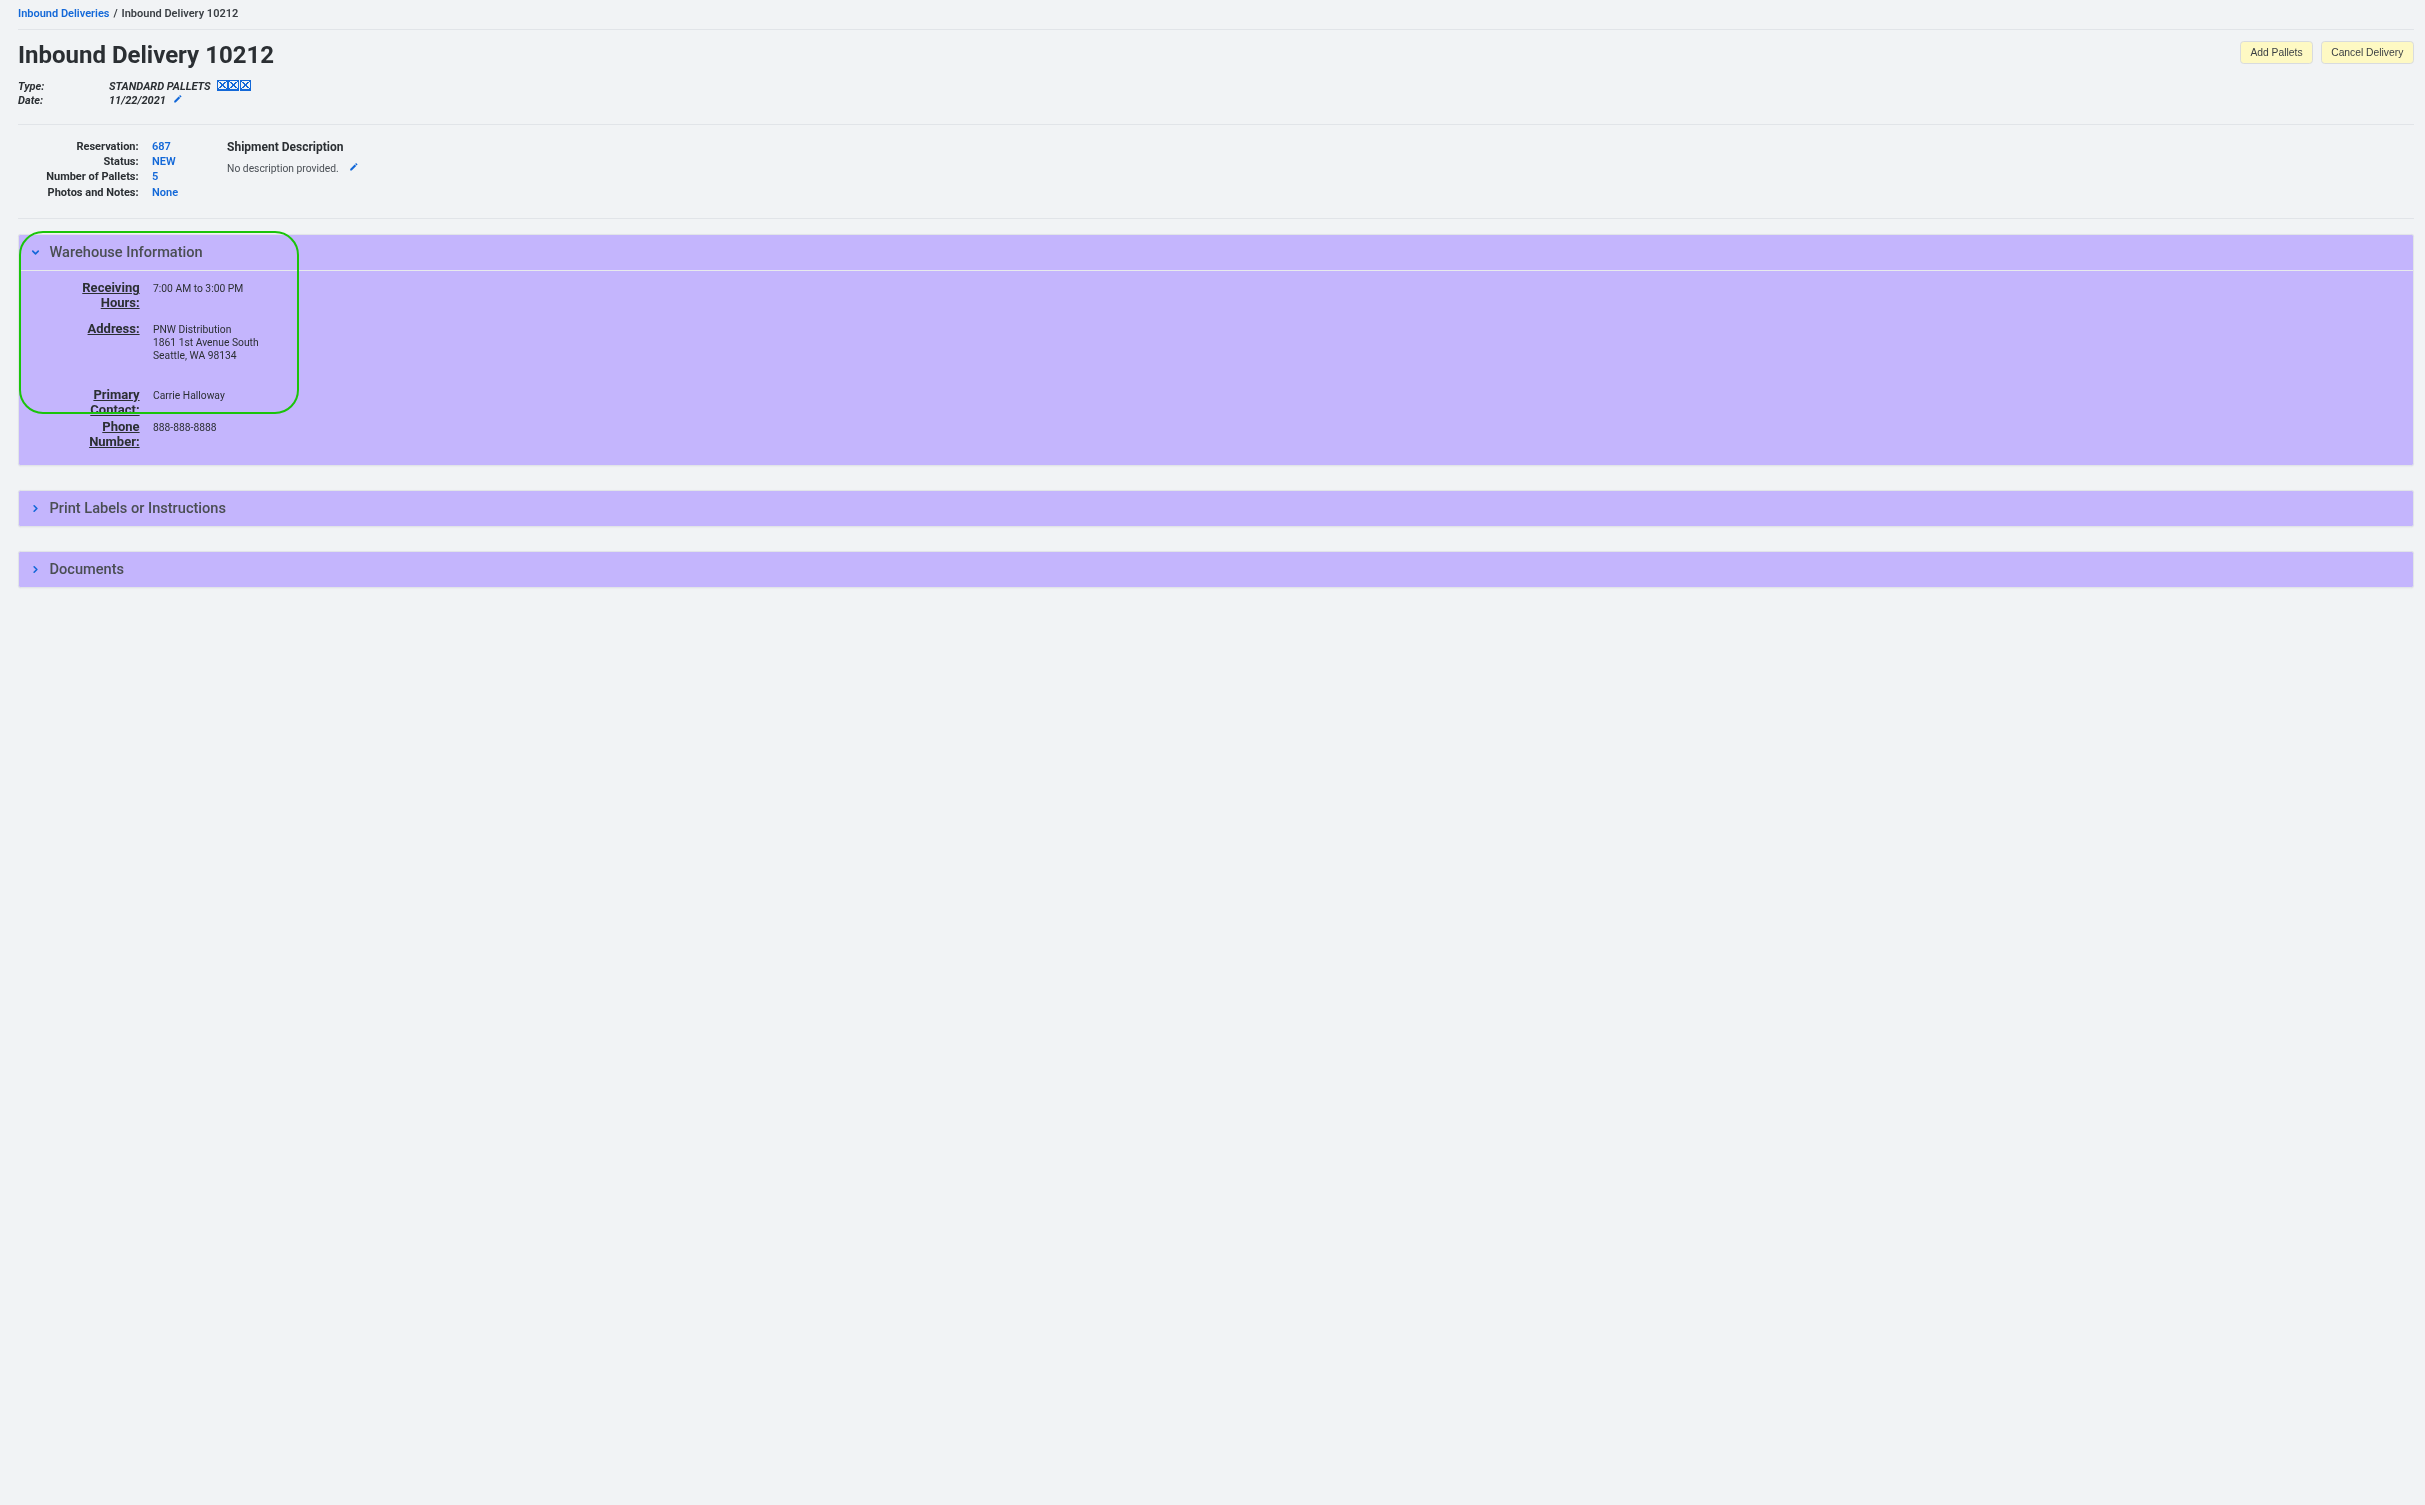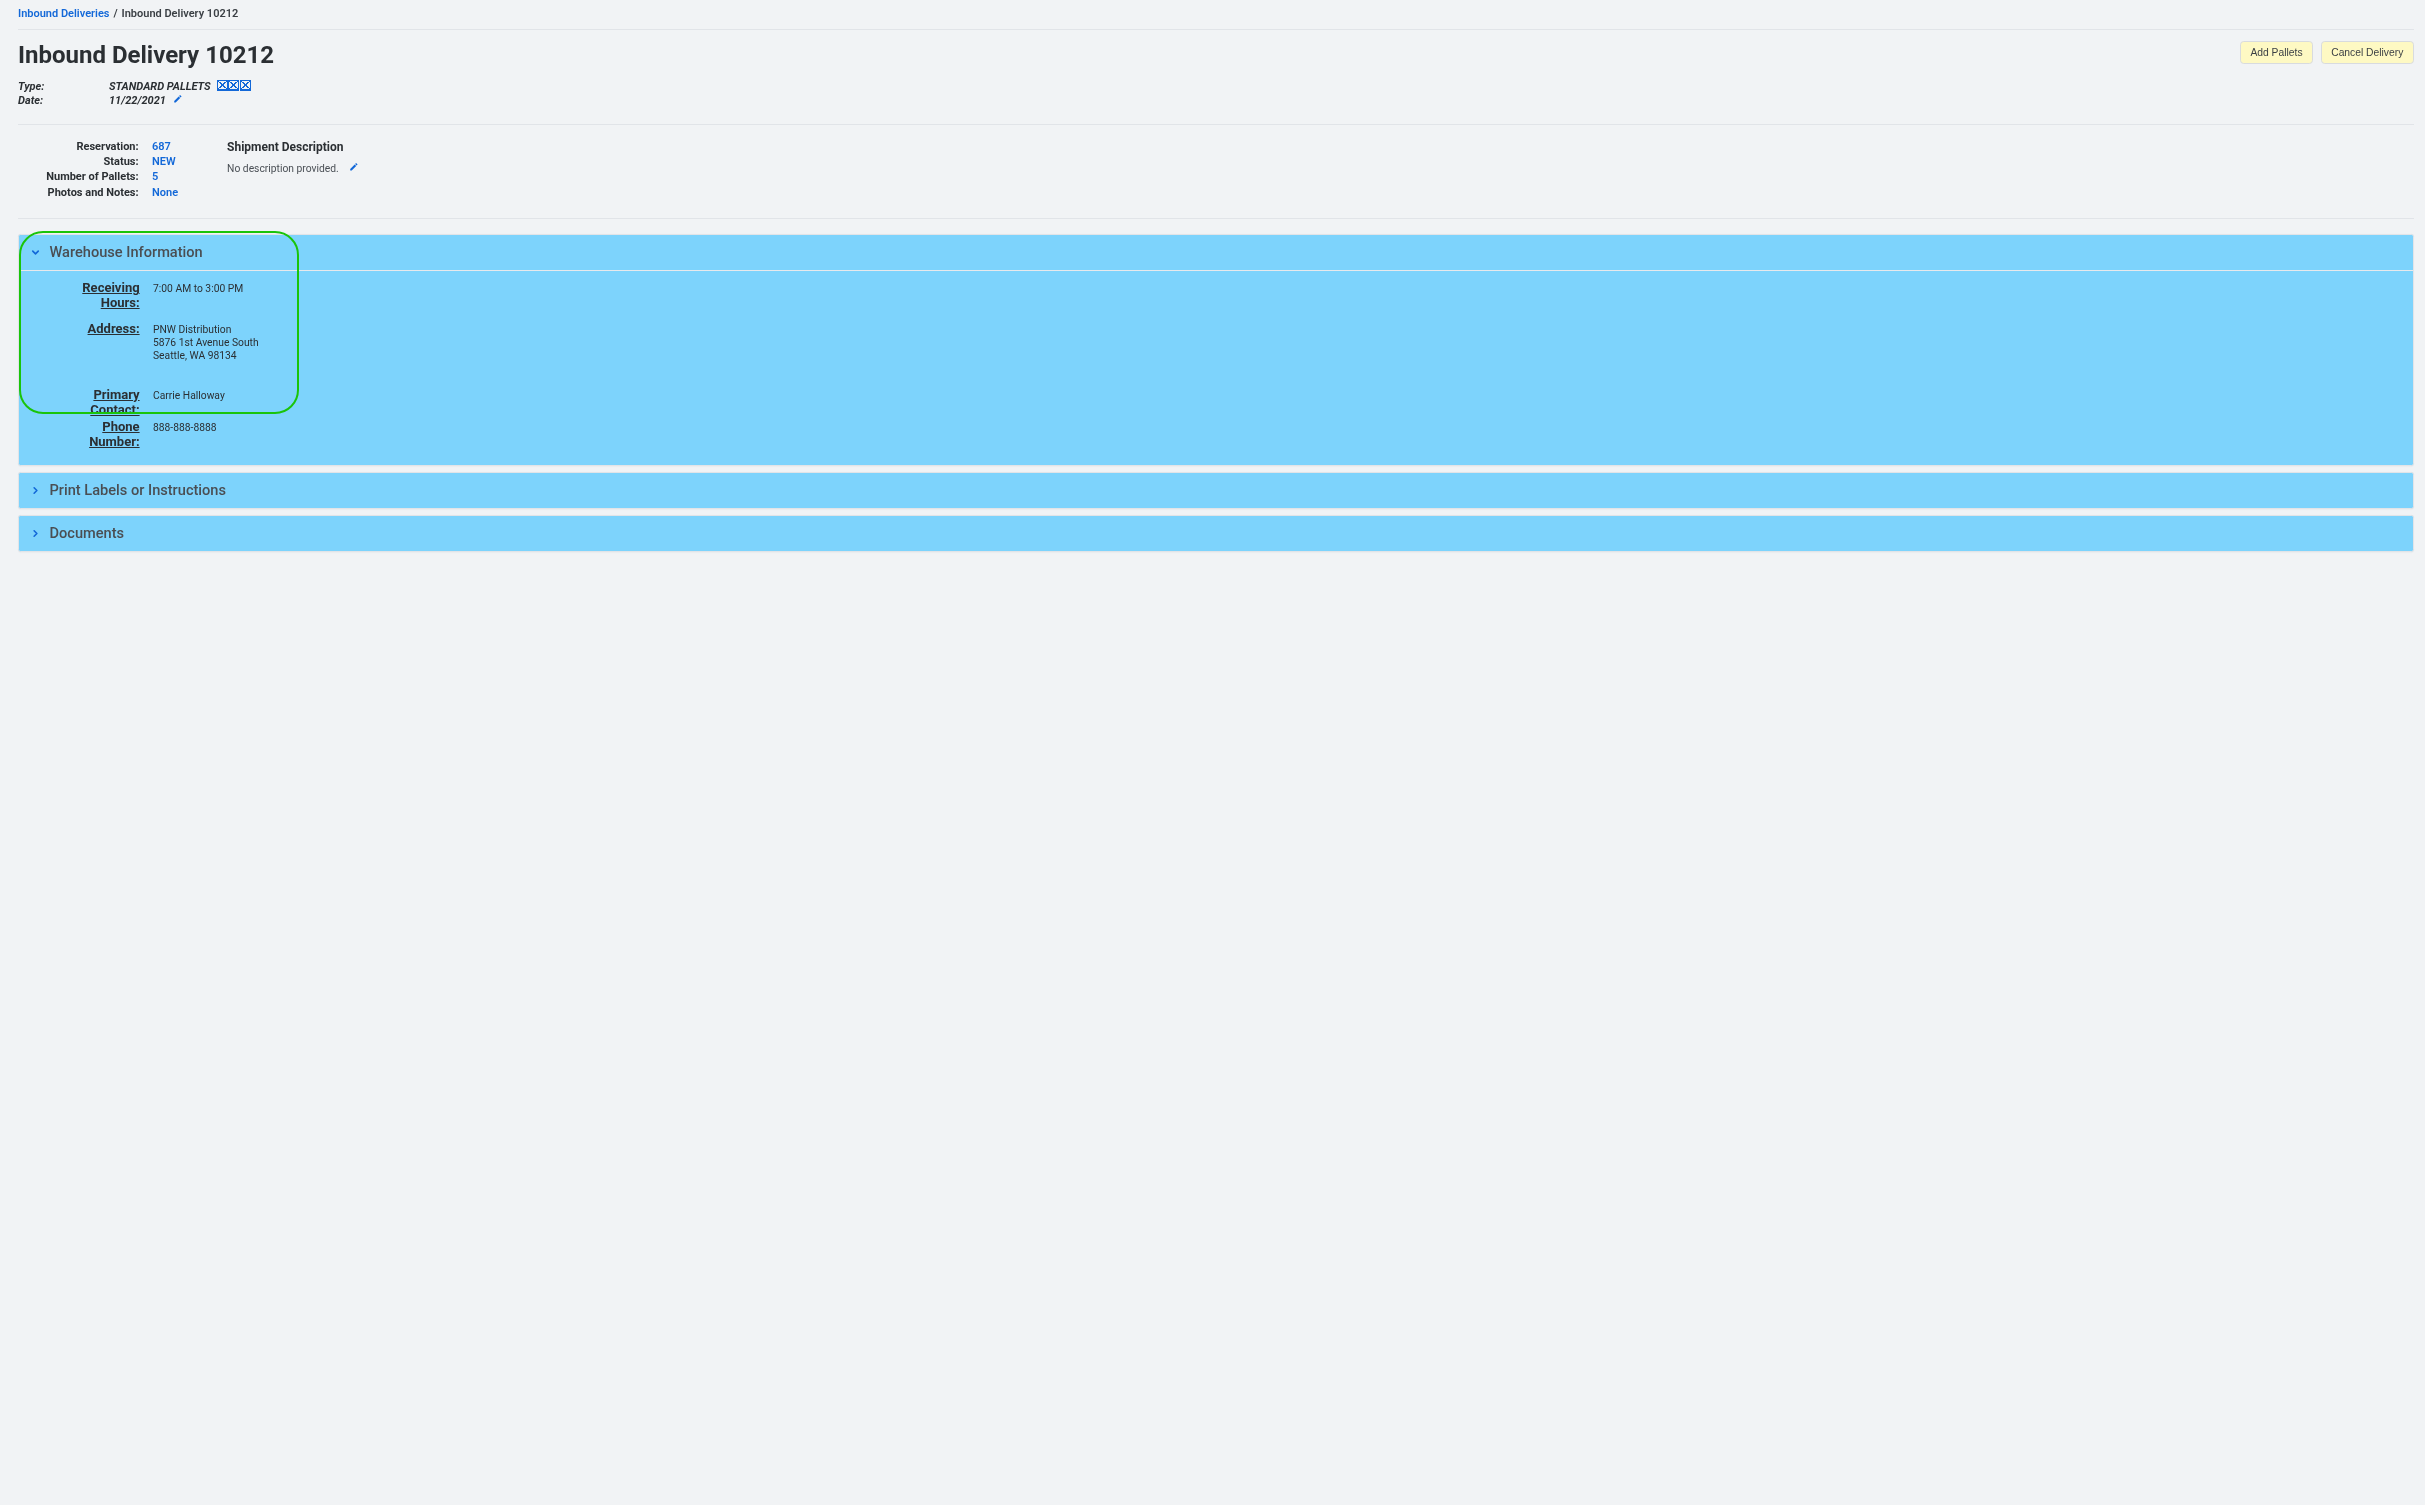--- a/index.html
+++ b/index.html
@@ -67,24 +67,24 @@
     .kv-table { }
     .kv-row { display: flex; margin-bottom: 2.4px; align-items: baseline; }
     .kv-label { width: 134px; text-align: right; font-weight: 700; padding-right: 13.4px; }
     .kv-value { font-weight: 600; }
     .kv-value.link { cursor: pointer; }
 
     .section-title { font-size: 12px; font-weight: 700; margin-bottom: 8.5px; }
     .desc-text { color: #4a4f55; font-size: 10.3px; }
 
     .panel {
-      background: #7dd3fc;
+      background: #c4b5fd;
       border: 0.6px solid #e1e4e8;
       border-radius: 2.4px;
-      margin-bottom: 6px;
+      margin-bottom: 24px;
       box-shadow: 0 0.6px 1.2px rgba(0,0,0,0.03);
     }
     .panel-header {
       display: flex; align-items: center; gap: 8.5px;
       padding: 8.5px 11px;
       cursor: pointer;
     }
     .panel-header .chev {
       width: 11px; height: 11px; color: #1368d8;
       display: inline-flex; align-items: center; justify-content: center;
@@ -194,21 +194,21 @@
     <div class="panel-body">
       <div class="kv-row">
         <div class="kv-label">Receiving Hours:</div>
         <div class="kv-value">7:00 AM to 3:00 PM</div>
       </div>
       <div style="height:8.5px"></div>
       <div class="kv-row">
         <div class="kv-label">Address:</div>
         <div class="kv-value">
           <span class="addr-line">PNW Distribution</span>
-          <span class="addr-line">5876 1st Avenue South</span>
+          <span class="addr-line">1861 1st Avenue South</span>
           <span class="addr-line">Seattle, WA 98134</span>
         </div>
       </div>
       <div style="height:22px"></div>
       <div class="kv-row">
         <div class="kv-label">Primary Contact:</div>
         <div class="kv-value">Carrie Halloway</div>
       </div>
       <div class="kv-row">
         <div class="kv-label">Phone Number:</div>

